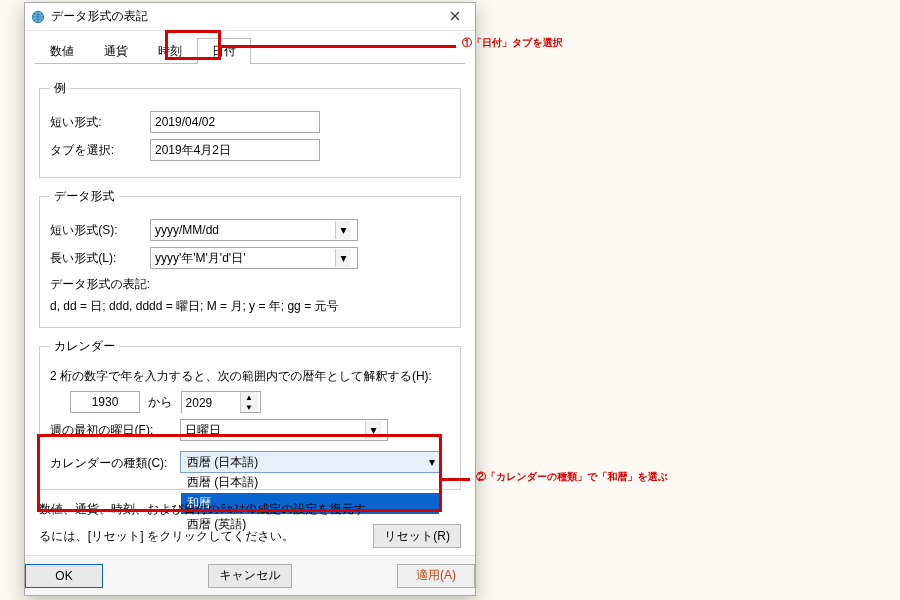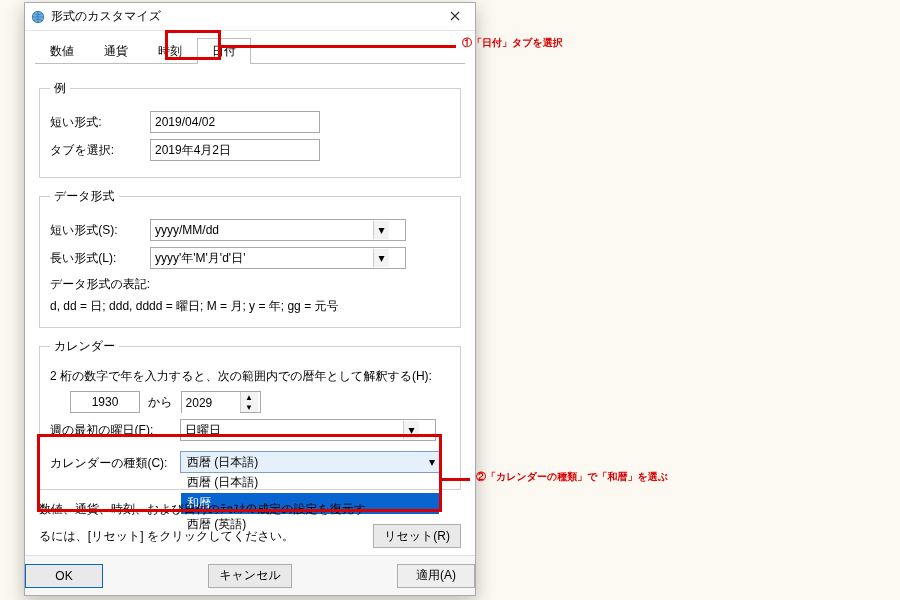--- a/index.html
+++ b/index.html
@@ -64,23 +64,23 @@
   input[type=text], .combo, .select-open {
     font: inherit;
     height: 22px;
     border:1px solid #a9a9a9;
     background:#fff;
     padding: 0 4px;
   }
   input[readonly] { background:#fff; color:#000000; }
   .w170 { width:170px; }
   .combo {
-    width:256px;
+    width:208px;
     display:flex; align-items:center; justify-content:space-between;
-    padding-right:16px;
+    padding-right:6px;
   }
   .combo .arrow, .spinner .arrow {
     width:16px; height:18px;
     display:flex; align-items:center; justify-content:center;
     border-left:1px solid #ccc;
     background:#f3f3f3;
   }
   .smallnote { margin:4px 0 2px 0; line-height:1.5; }
   .yeardisabled {
     width:70px; text-align:center; color:#888;
@@ -105,38 +105,38 @@
     padding:0 10px;
   }
   .btnrow {
     position:absolute; left:0; right:0; bottom:0;
     border-top:1px solid #ddd;
     height:40px;
     display:flex; align-items:center; justify-content:space-between;
     gap:8px;
     background:#f7f7f7;
   }
-  .btn.disabled { color:#000000; background:#eee; }
+  .btn.disabled { color:#c2410c; background:#eee; }
   
   .annot { position:absolute; color:#d80000; font-weight:bold; font-size:10px; }
   .redbox { position:absolute; border:3px solid #d80000; pointer-events:none; }
   .redline { position:absolute; height:0; border-top:3px solid #d80000; }
 </style>
 </head>
 <body>
 
 <div class="dialog">
   <div class="titlebar">
     <span class="icon">
       <svg viewBox="0 0 16 16">
           <circle cx="8" cy="8" r="6.5" fill="#6fb3e0" stroke="#2a6fa6"></circle>
           <path d="M1.5 8h13M8 1.5v13M3 4c3 2 7 2 10 0M3 12c3-2 7-2 10 0" stroke="#2a6fa6" fill="none" stroke-width="0.8"></path>
         </svg>
     </span>
-    <span class="title">形式のカスタマイズ</span>
+    <span class="title">データ形式の表記</span>
     <div class="closebtn">
       <span>
         <svg viewBox="0 0 10 10">
             <path d="M1 1l8 8M9 1l-8 8" stroke="#333" stroke-width="1.2"></path>
           </svg>
       </span>
     </div>
   </div>
 
   <div class="tabs">

